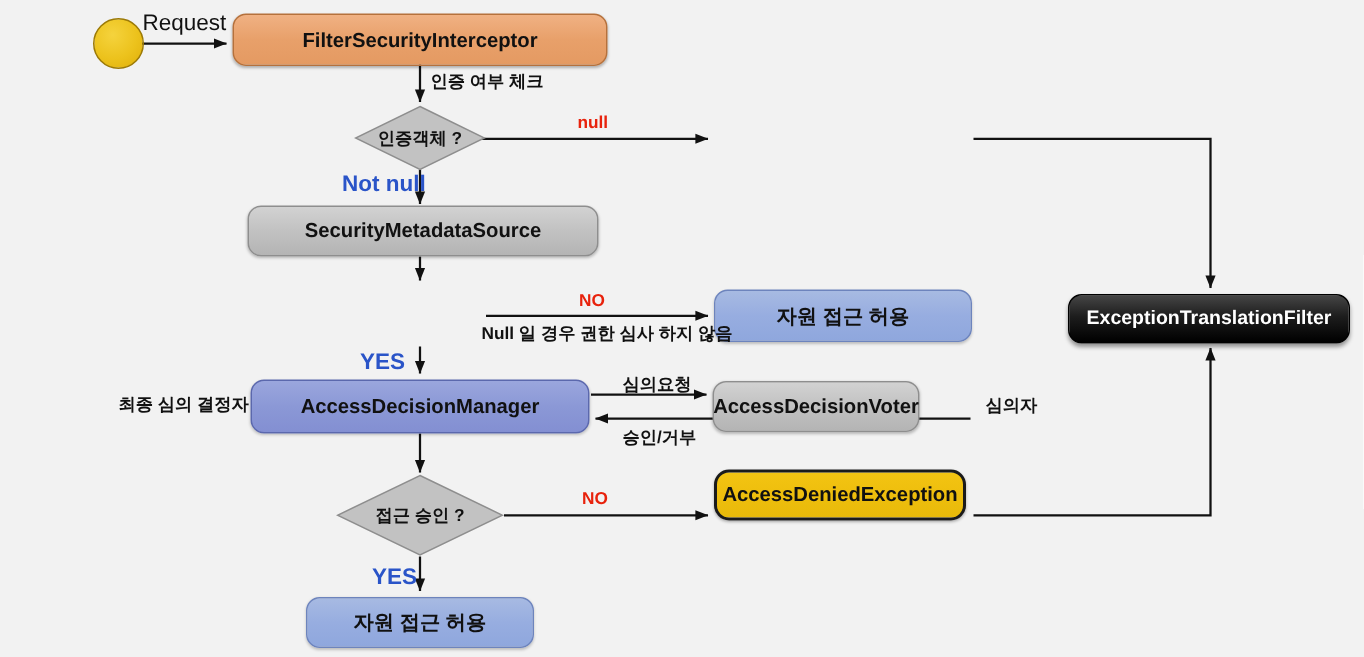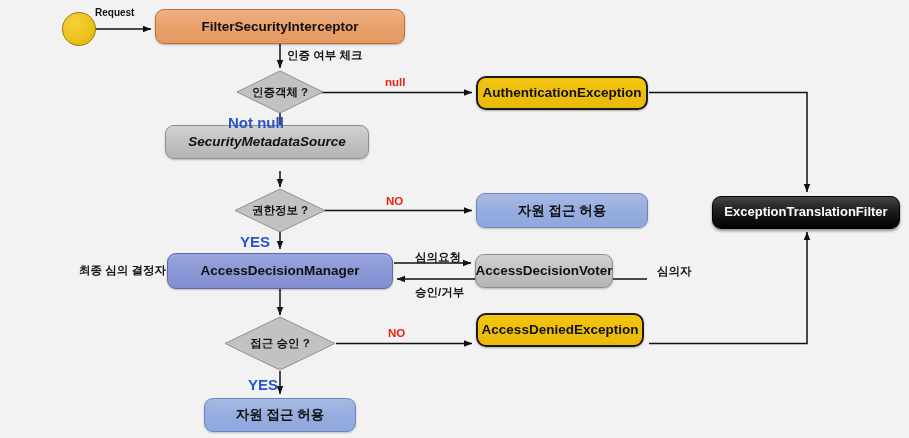--- a/index.html
+++ b/index.html
@@ -105,21 +105,21 @@
   .lbl {
     position: absolute;
     font-size: 11.5px;
     color: #111111;
     white-space: pre;
     line-height: 1.35;
   }
   .lbl-b { font-weight: bold; }
   .lbl-red { color: #e8220c; font-weight: bold; font-size: 11.5px; }
   .lbl-blue { color: #2a54c8; font-weight: bold; font-size: 15px; }
-  .lbl-plain { font-weight: bold; font-size: 10px; }
+  .lbl-plain { font-weight: normal; font-size: 15px; }
   svg.edges {
     position: absolute;
     left: 0; top: 0;
     width: 909px;
     height: 438px;
     pointer-events: none;
   }
 </style>
 </head>
 <body>
@@ -170,34 +170,25 @@
     <span>FilterSecurityInterceptor</span>
   </div>
 
   <div class="diamond-wrap" style="left:236px; top:70px; width:88px; height:44px;">
     <svg width="88" height="44" viewBox="0 0 88 44">
       <polygon points="44,1 87,22 44,43 1,22" fill="#c2c2c2" stroke="#8e8e8e" stroke-width="1"></polygon>
     </svg>
     <div class="diamond-label">인증객체 ?</div>
   </div>
 
-  <div class="node n-yellow" style="left:476px; top:76px; width:172px; height:34px;">
-    <span>AuthenticationException</span>
-  </div>
-
-  <div class="node n-grey" style="left:165px; top:125px; width:204px; height:34px;font-style:italic;">
+
+  <div class="node n-grey" style="left:165px; top:137px; width:234px; height:34px;">
     <span>SecurityMetadataSource</span>
   </div>
 
-  <div class="diamond-wrap" style="left:234px; top:188px; width:92px; height:45px;">
-    <svg width="92" height="45" viewBox="0 0 92 45">
-      <polygon points="46,1 91,22.5 46,44 1,22.5" fill="#c2c2c2" stroke="#8e8e8e" stroke-width="1"></polygon>
-    </svg>
-    <div class="diamond-label">권한정보 ?</div>
-  </div>
 
   <div class="node n-blue" style="left:476px; top:193px; width:172px; height:35px;">
     <span>자원 접근 허용</span>
   </div>
 
   <div class="node n-purple" style="left:167px; top:253px; width:226px; height:36px;">
     <span>AccessDecisionManager</span>
   </div>
 
   <div class="node n-grey" style="left:475px; top:254px; width:138px; height:34px;">
@@ -237,18 +228,19 @@
 
   <div class="lbl lbl-b" style="left:415px; top:250px;">심의요청</div>
 
   <div class="lbl lbl-b" style="left:415px; top:285px;">승인/거부</div>
 
   <div class="lbl lbl-red" style="left:388px; top:326px;">NO</div>
 
   <div class="lbl lbl-blue" style="left:248px; top:375px;">YES</div>
 
 
+  <div class="lbl lbl-b" style="left:321px; top:216px;">Null 일 경우 권한 심사 하지 않음</div>
 
   <div class="lbl lbl-b" style="left:79px; top:263px;">최종 심의 결정자</div>
 
   <div class="lbl lbl-b" style="left:657px; top:264px;">심의자</div>
 
 </div>
 
 </body></html>

